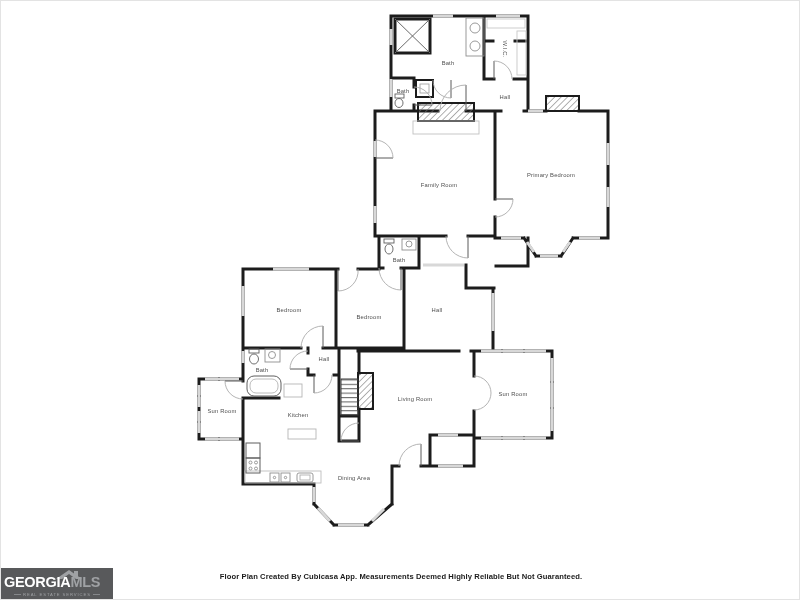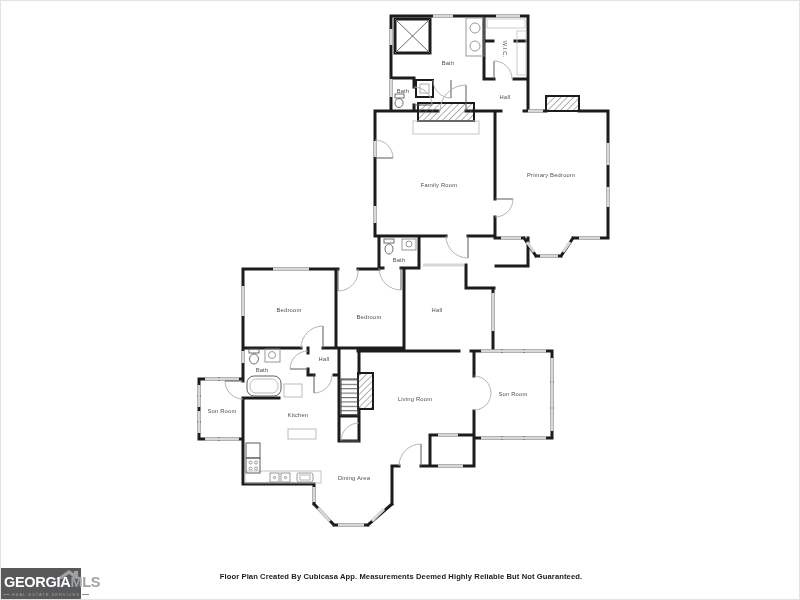--- a/index.html
+++ b/index.html
@@ -11,21 +11,21 @@
   .plan-svg{position:absolute;left:0;top:0;}
   .room-label{
     font-family:"Liberation Sans",sans-serif;font-size:5.8px;fill:#4f4f4f;
     text-anchor:middle;letter-spacing:0.2px;
   }
   .footer-disclaimer{
     position:absolute;left:0;top:571px;width:800px;text-align:center;
     font-size:7.6px;font-weight:bold;color:#1b1b1b;letter-spacing:0.1px;
   }
   .mls-logo{
-    position:absolute;left:0;bottom:0;width:80px;height:31px;background:#58595b;
+    position:absolute;left:0;bottom:0;width:112px;height:31px;background:#58595b;
   }
   .logo-wordmark{
     position:absolute;left:3px;top:6px;font-size:14.5px;font-weight:bold;
     letter-spacing:-0.3px;white-space:nowrap;
   }
   .logo-georgia{color:#ffffff;}
   .logo-mls{color:#9fa1a4;}
   .logo-roof{position:absolute;left:53px;top:1px;}
   .logo-tagline{
     position:absolute;left:0;bottom:2px;width:100%;text-align:center;

